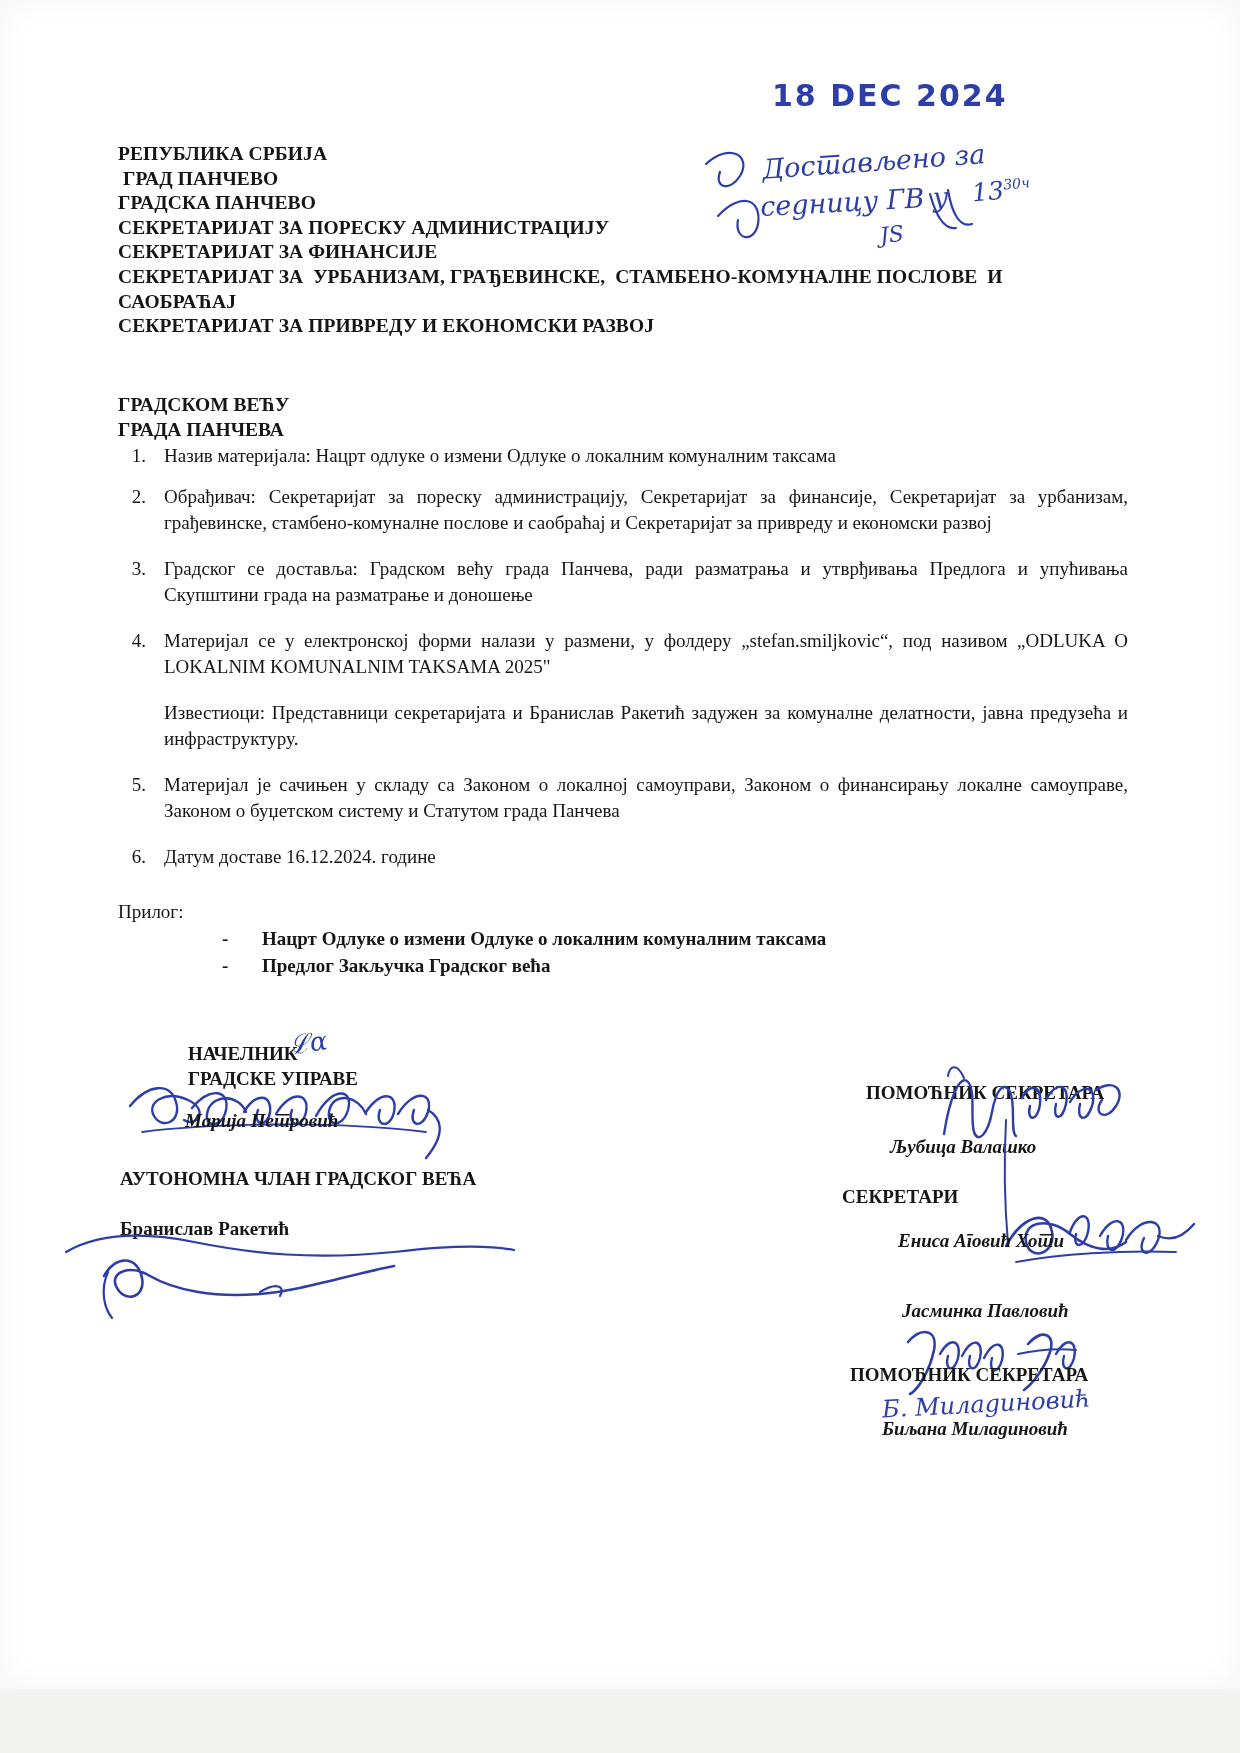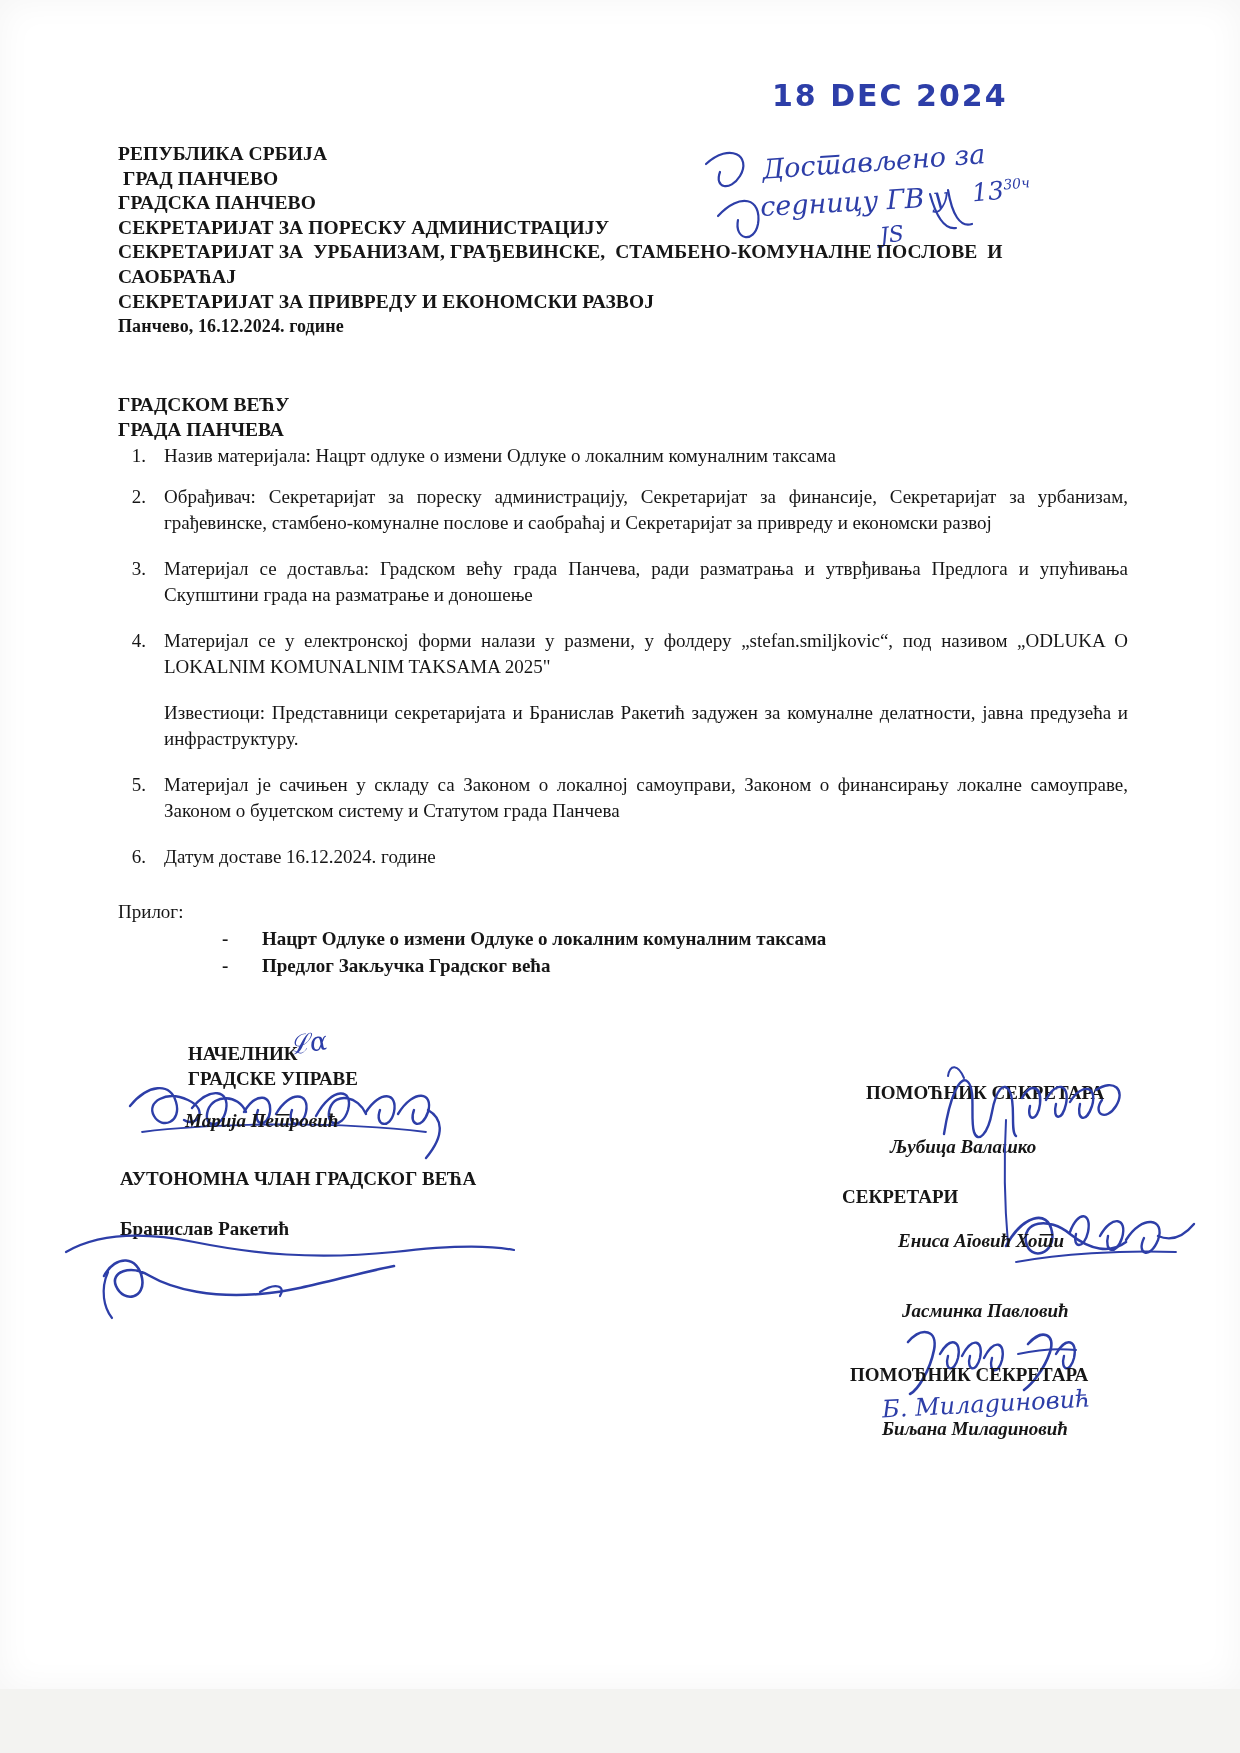--- a/index.html
+++ b/index.html
@@ -209,43 +209,43 @@
       <path d="M230 62 C 236 84, 244 98, 256 96" stroke-width="2.2"></path>
       <path d="M248 58 C 252 82, 260 96, 272 92" stroke-width="2.2"></path>
     </svg>
   </div>
 
   <div class="header-block">
     <div>РЕПУБЛИКА СРБИЈА</div>
     <div> ГРАД ПАНЧЕВО</div>
     <div>ГРАДСКА ПАНЧЕВО</div>
     <div>СЕКРЕТАРИЈАТ ЗА ПОРЕСКУ АДМИНИСТРАЦИЈУ</div>
+    <div>СЕКРЕТАРИЈАТ ЗА ФИНАНСИЈЕ</div>
     <div>СЕКРЕТАРИЈАТ ЗА  УРБАНИЗАМ, ГРАЂЕВИНСКЕ,  СТАМБЕНО-КОМУНАЛНЕ ПОСЛОВЕ  И</div>
     <div>САОБРАЋАЈ</div>
     <div>СЕКРЕТАРИЈАТ ЗА ПРИВРЕДУ И ЕКОНОМСКИ РАЗВОЈ</div>
-    <div class="header-date">Панчево, 16.12.2024. године</div>
   </div>
 
   <div class="addressee">
     <div>ГРАДСКОМ ВЕЋУ</div>
     <div>ГРАДА ПАНЧЕВА</div>
   </div>
 
   <div class="items">
     <div class="item tight">
       <div class="num">1.</div>
       <div class="body just">Назив материјала: Нацрт одлуке о измени  Одлуке о локалним комуналним таксама</div>
     </div>
     <div class="item">
       <div class="num">2.</div>
       <div class="body just">Обрађивач:   Секретаријат за пореску администрацију,   Секретаријат за финансије, Секретаријат за урбанизам, грађевинске, стамбено-комуналне послове и саобраћај и Секретаријат за привреду и економски развој</div>
     </div>
     <div class="item">
       <div class="num">3.</div>
-      <div class="body just">Материјал се доставља: Градском већу града Панчева, ради разматрања  и утврђивања Предлога и упућивања Скупштини града на разматрање и доношење</div>
+      <div class="body just">Градског се доставља: Градском већу града Панчева, ради разматрања  и утврђивања Предлога и упућивања Скупштини града на разматрање и доношење</div>
     </div>
     <div class="item">
       <div class="num">4.</div>
       <div class="body just">Материјал  се у електронској форми налази у размени, у фолдеру „stefan.smiljkovic“, под називом „ODLUKA O LOKALNIM KOMUNALNIM TAKSAMA 2025"</div>
     </div>
     <div class="item noindent">
       <div class="num"></div>
       <div class="body just">Известиоци:  Представници  секретаријата и Бранислав Ракетић задужен за   комуналне делатности, јавна предузећа и инфраструктуру.</div>
     </div>
     <div class="item">

